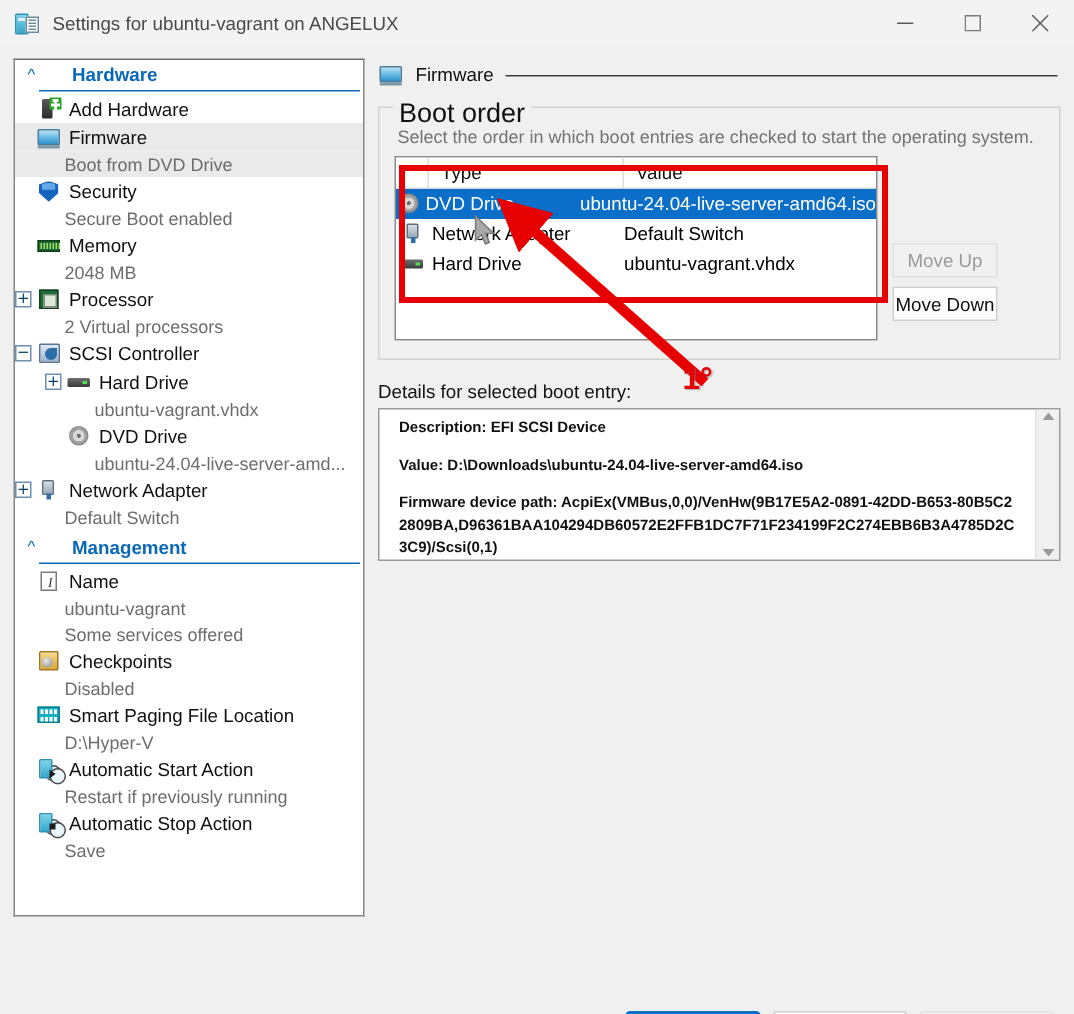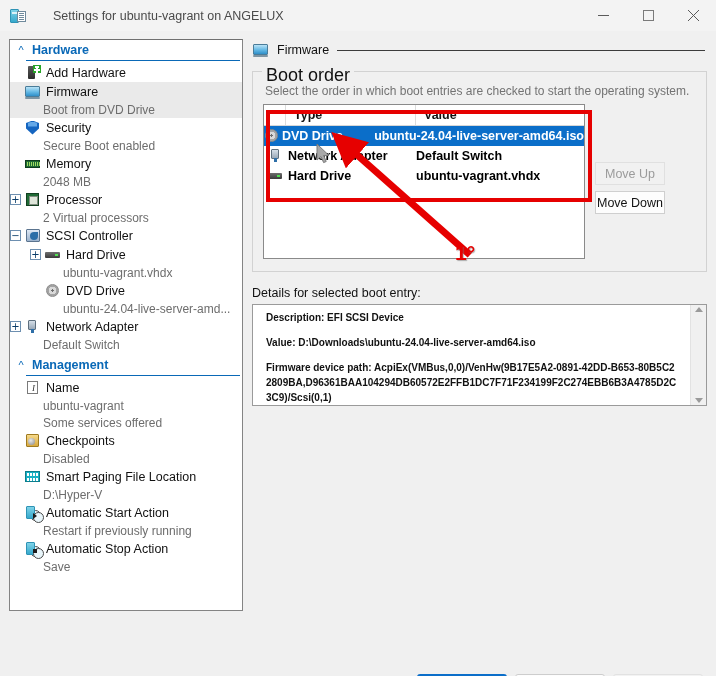--- a/index.html
+++ b/index.html
@@ -13,21 +13,20 @@
     overflow: hidden;
   }
 
   
   .titlebar {
     height: 31px;
     background: #f3f3f3;
     display: flex;
     align-items: center;
     position: relative;
-    gap: 18px;
   }
   .titlebar-icon {
     width: 16px; height: 16px;
     margin-left: 10px; margin-right: 9px;
     position: relative;
   }
   .tb-ico-body {
     position: absolute; left: 0; top: 1px;
     width: 9px; height: 14px;
     background: linear-gradient(180deg,#7fd3e8 0%, #35a8cc 100%);
@@ -89,21 +88,21 @@
     height: 19px;
     padding-left: 4px;
     position: relative;
   }
   .group-header .chev {
     width: 14px; color: #0a69b7; font-size: 11px;
     display:flex; align-items:center; justify-content:center;
   }
   .group-header .glabel {
     color: #0a69b7; font-weight: bold; font-size: 12.5px;
-    margin-left: 4px;
+    margin-left: 20px;
   }
   .group-rule {
     height: 1px; background: #0a69b7;
     margin: 1px 2px 2px 16px;
   }
 
   .node {
     display: flex; align-items: center;
     height: 19px;
     padding-left: 0;
@@ -232,25 +231,24 @@
   .groupbox > .gb-legend {
     position: absolute; top: -7px; left: 9px;
     background: #f0f0f0; padding: 0 4px;
     font-size: 18px; color: #111;
   }
   .gb-desc { font-size: 12px; color:#737373; margin: 2px 0 6px 2px; }
 
   .boot-row { display: flex; align-items: flex-start; }
 
   .listbox {
-    width: 322px; height: 155px;
+    width: 322px; height: 123px;
     background: #ffffff;
     border: 1px solid #8a8a8a;
     overflow: hidden;
-    font-weight: bold;
   }
   .lv-header {
     display: flex; height: 21px;
     background: #ffffff;
     border-bottom: 1px solid #d7d7d7;
   }
   .lv-h-cell {
     display:flex; align-items:center;
     font-size: 12.5px; color:#111;
     border-right: 1px solid #dcdcdc;

